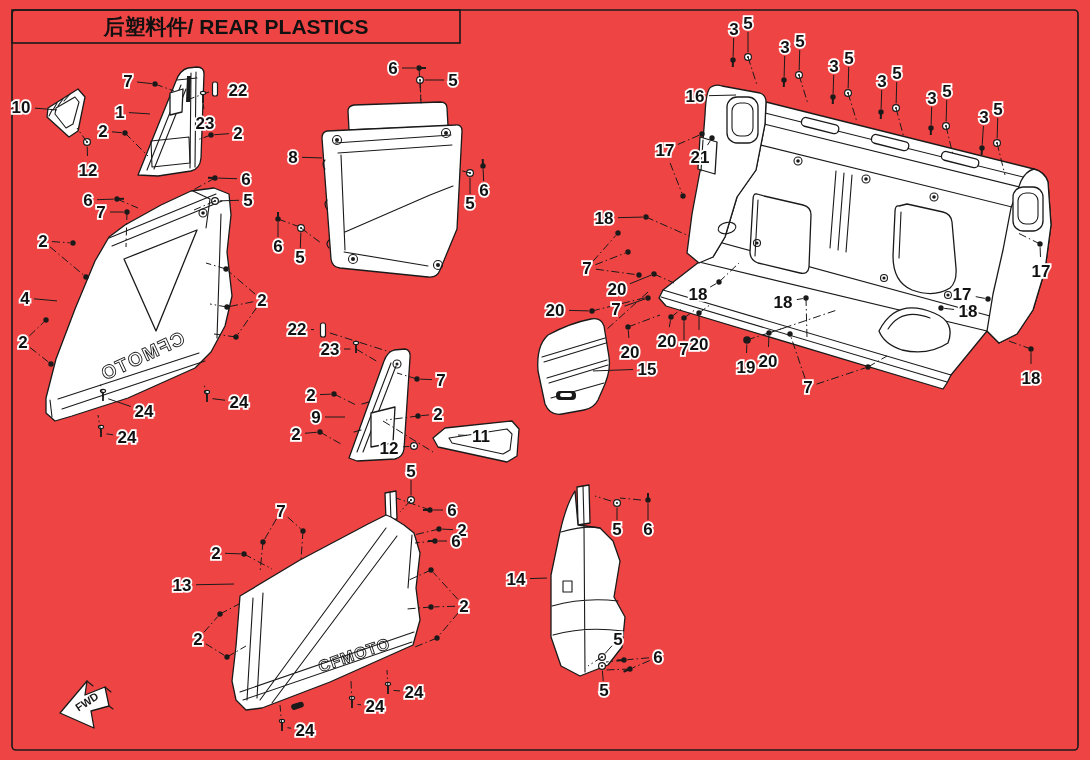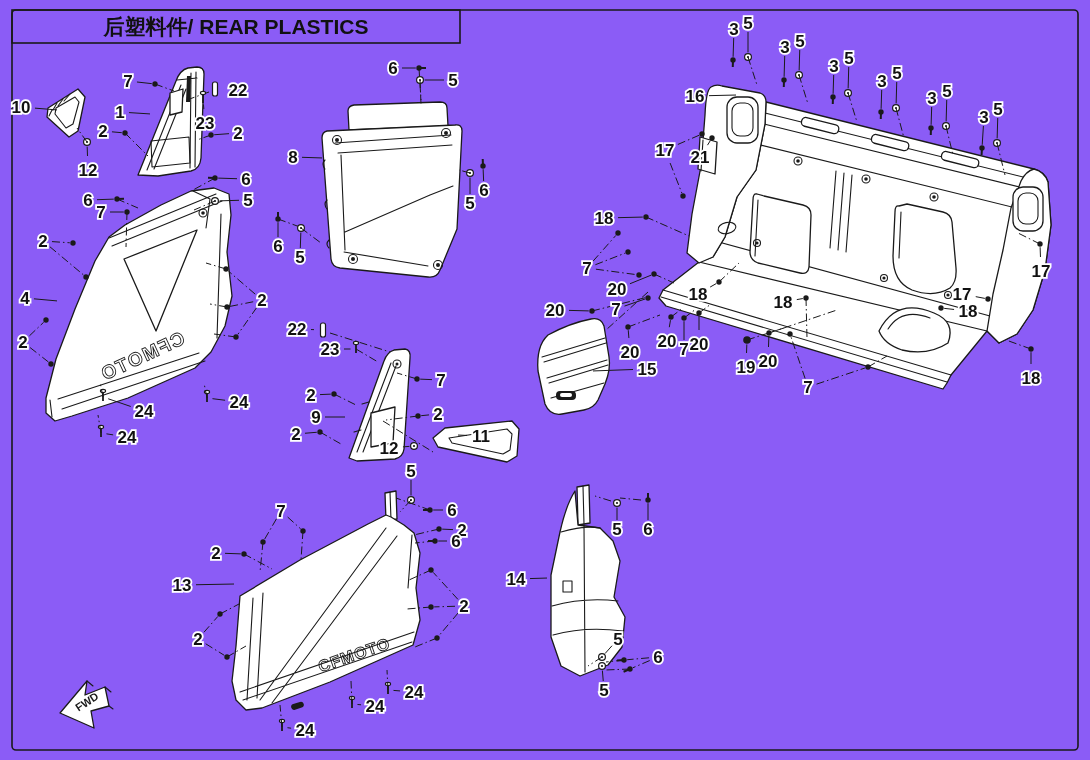--- a/index.html
+++ b/index.html
@@ -1,16 +1,16 @@
 <!DOCTYPE html>
 <html><head>
 <meta charset="utf-8">
 <style>
   html,body{margin:0;padding:0;background:#ffffff;}
-  .page{position:relative;width:1090px;height:760px;background:#8b5cf6;overflow:hidden;
+  .page{position:relative;width:1090px;height:760px;background:#ef4444;overflow:hidden;
         font-family:"Liberation Sans",sans-serif;text-decoration:underline;}
   svg{position:absolute;left:0;top:0;}
   .p  {fill:#ffffff;stroke:#1a1a1a;stroke-width:1.3;stroke-linejoin:round;}
   .o  {fill:none;stroke:#1a1a1a;stroke-width:1.1;stroke-linejoin:round;stroke-linecap:round;}
   .th {fill:none;stroke:#1a1a1a;stroke-width:4;}
   .ink{fill:#1a1a1a;stroke:none;}
   .ld {stroke:#1a1a1a;stroke-width:1;fill:none;}
   .dd {stroke-dasharray:8 3 1.5 3;}
   .lbl{font:bold 17px "Liberation Sans",sans-serif;fill:#111;text-anchor:middle;
        stroke:#fff;stroke-width:3.5;paint-order:stroke;}

